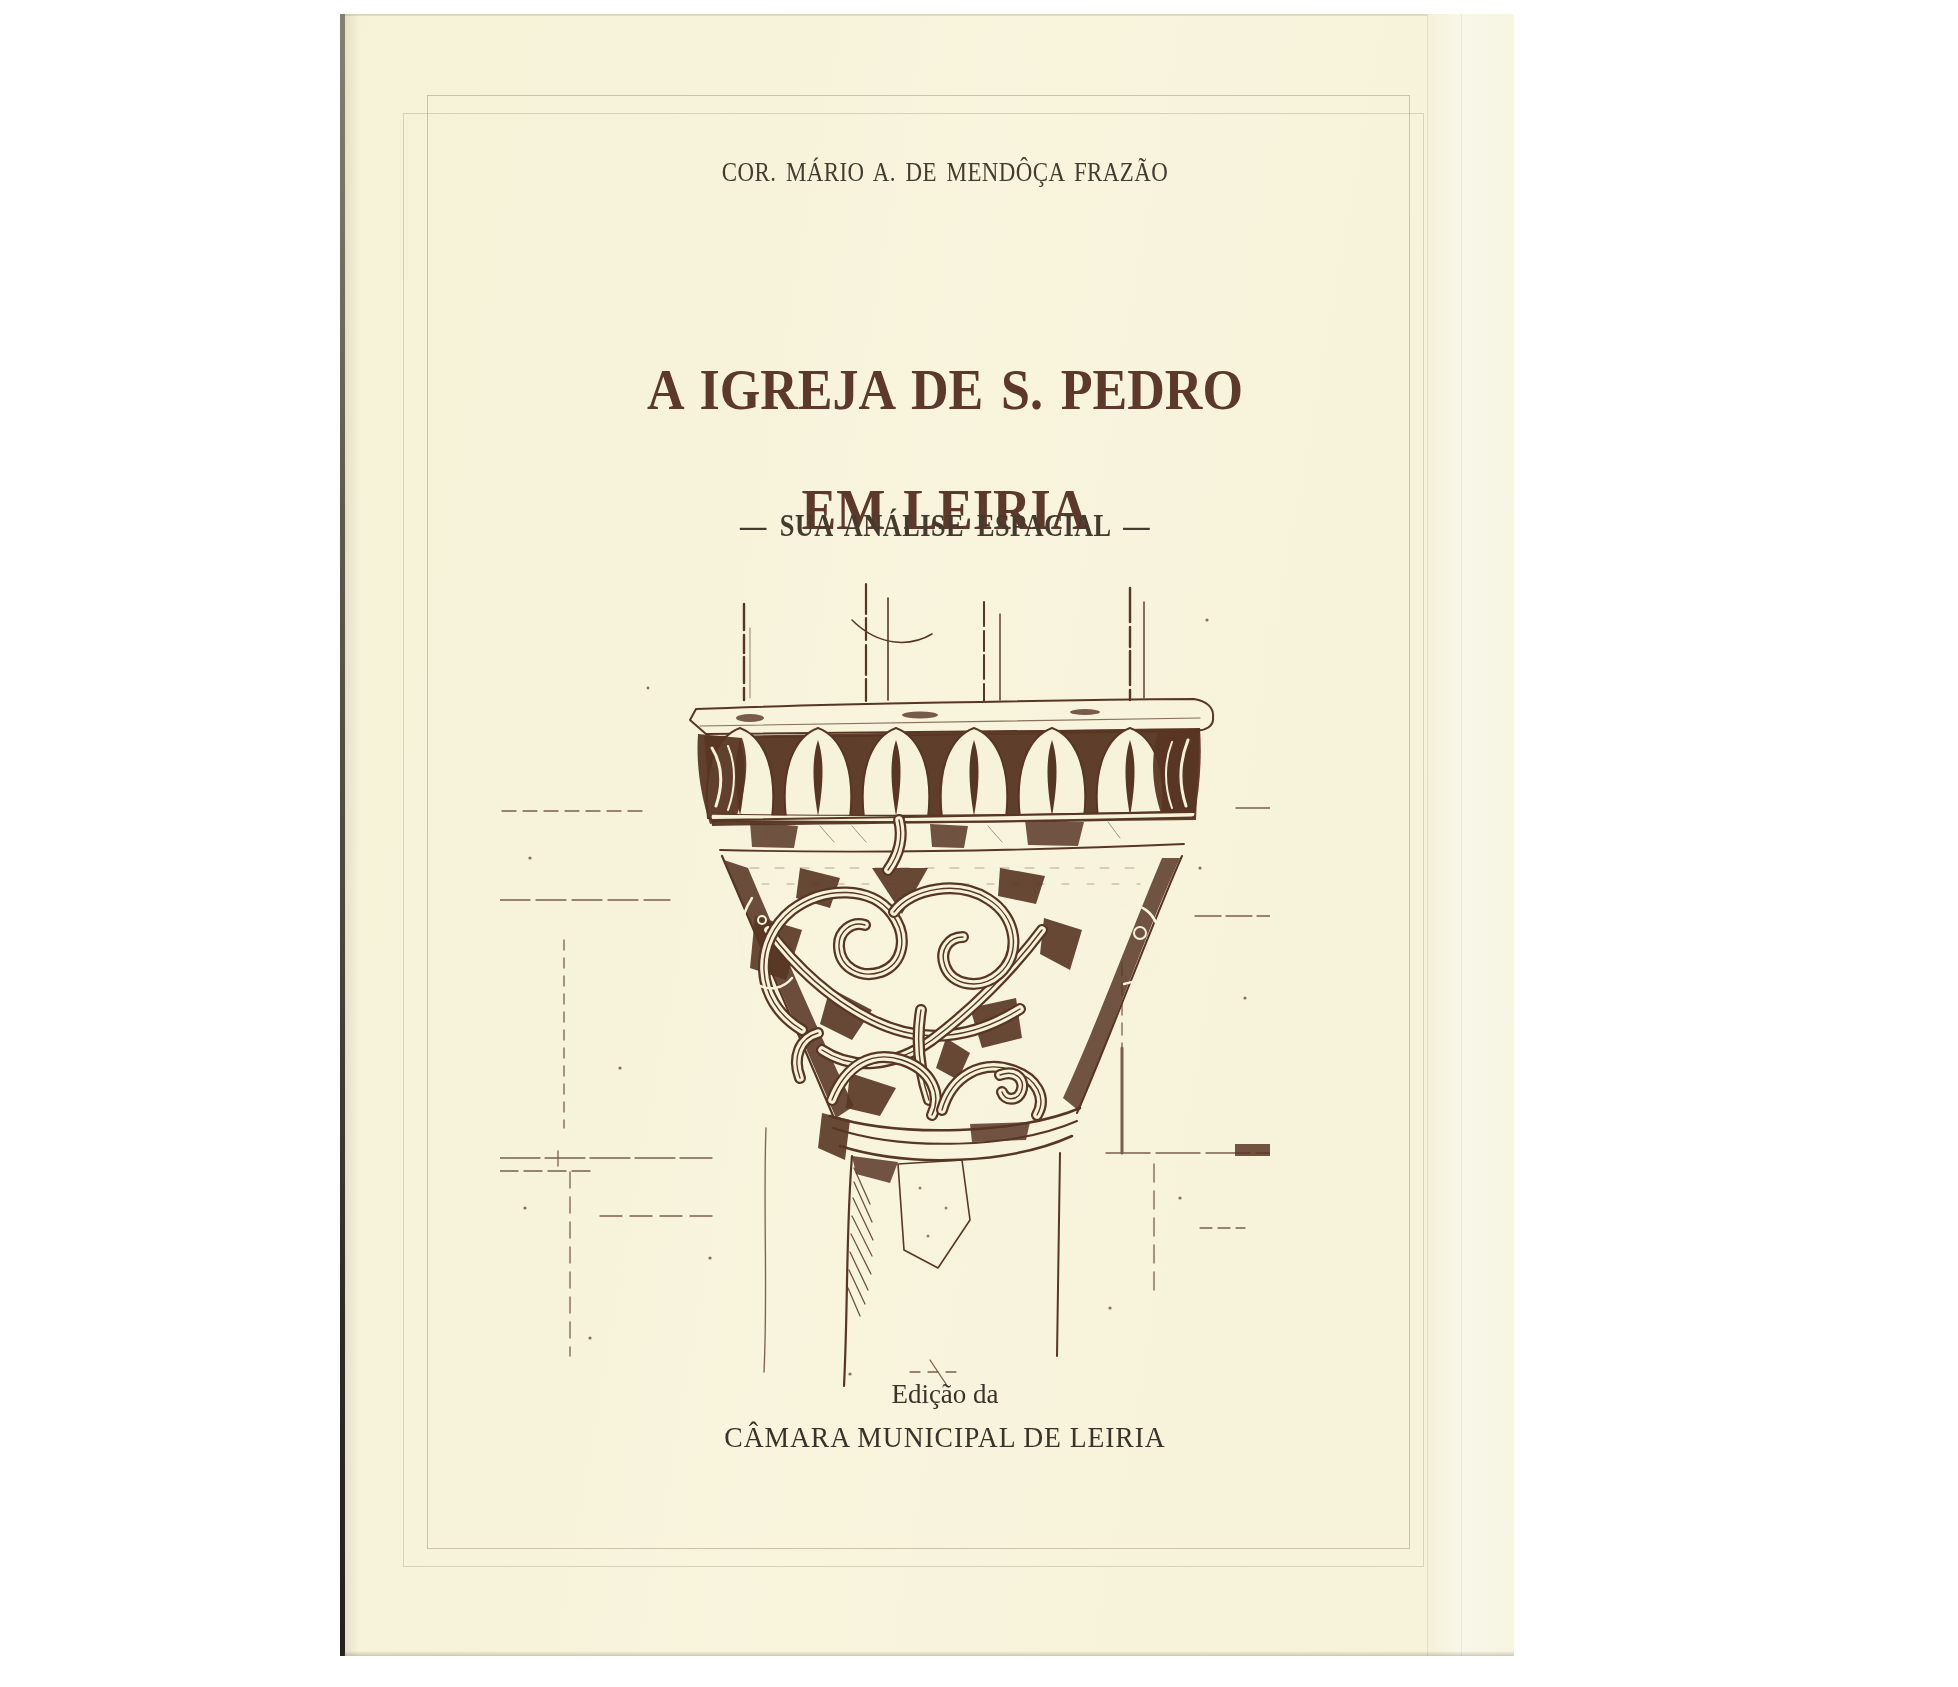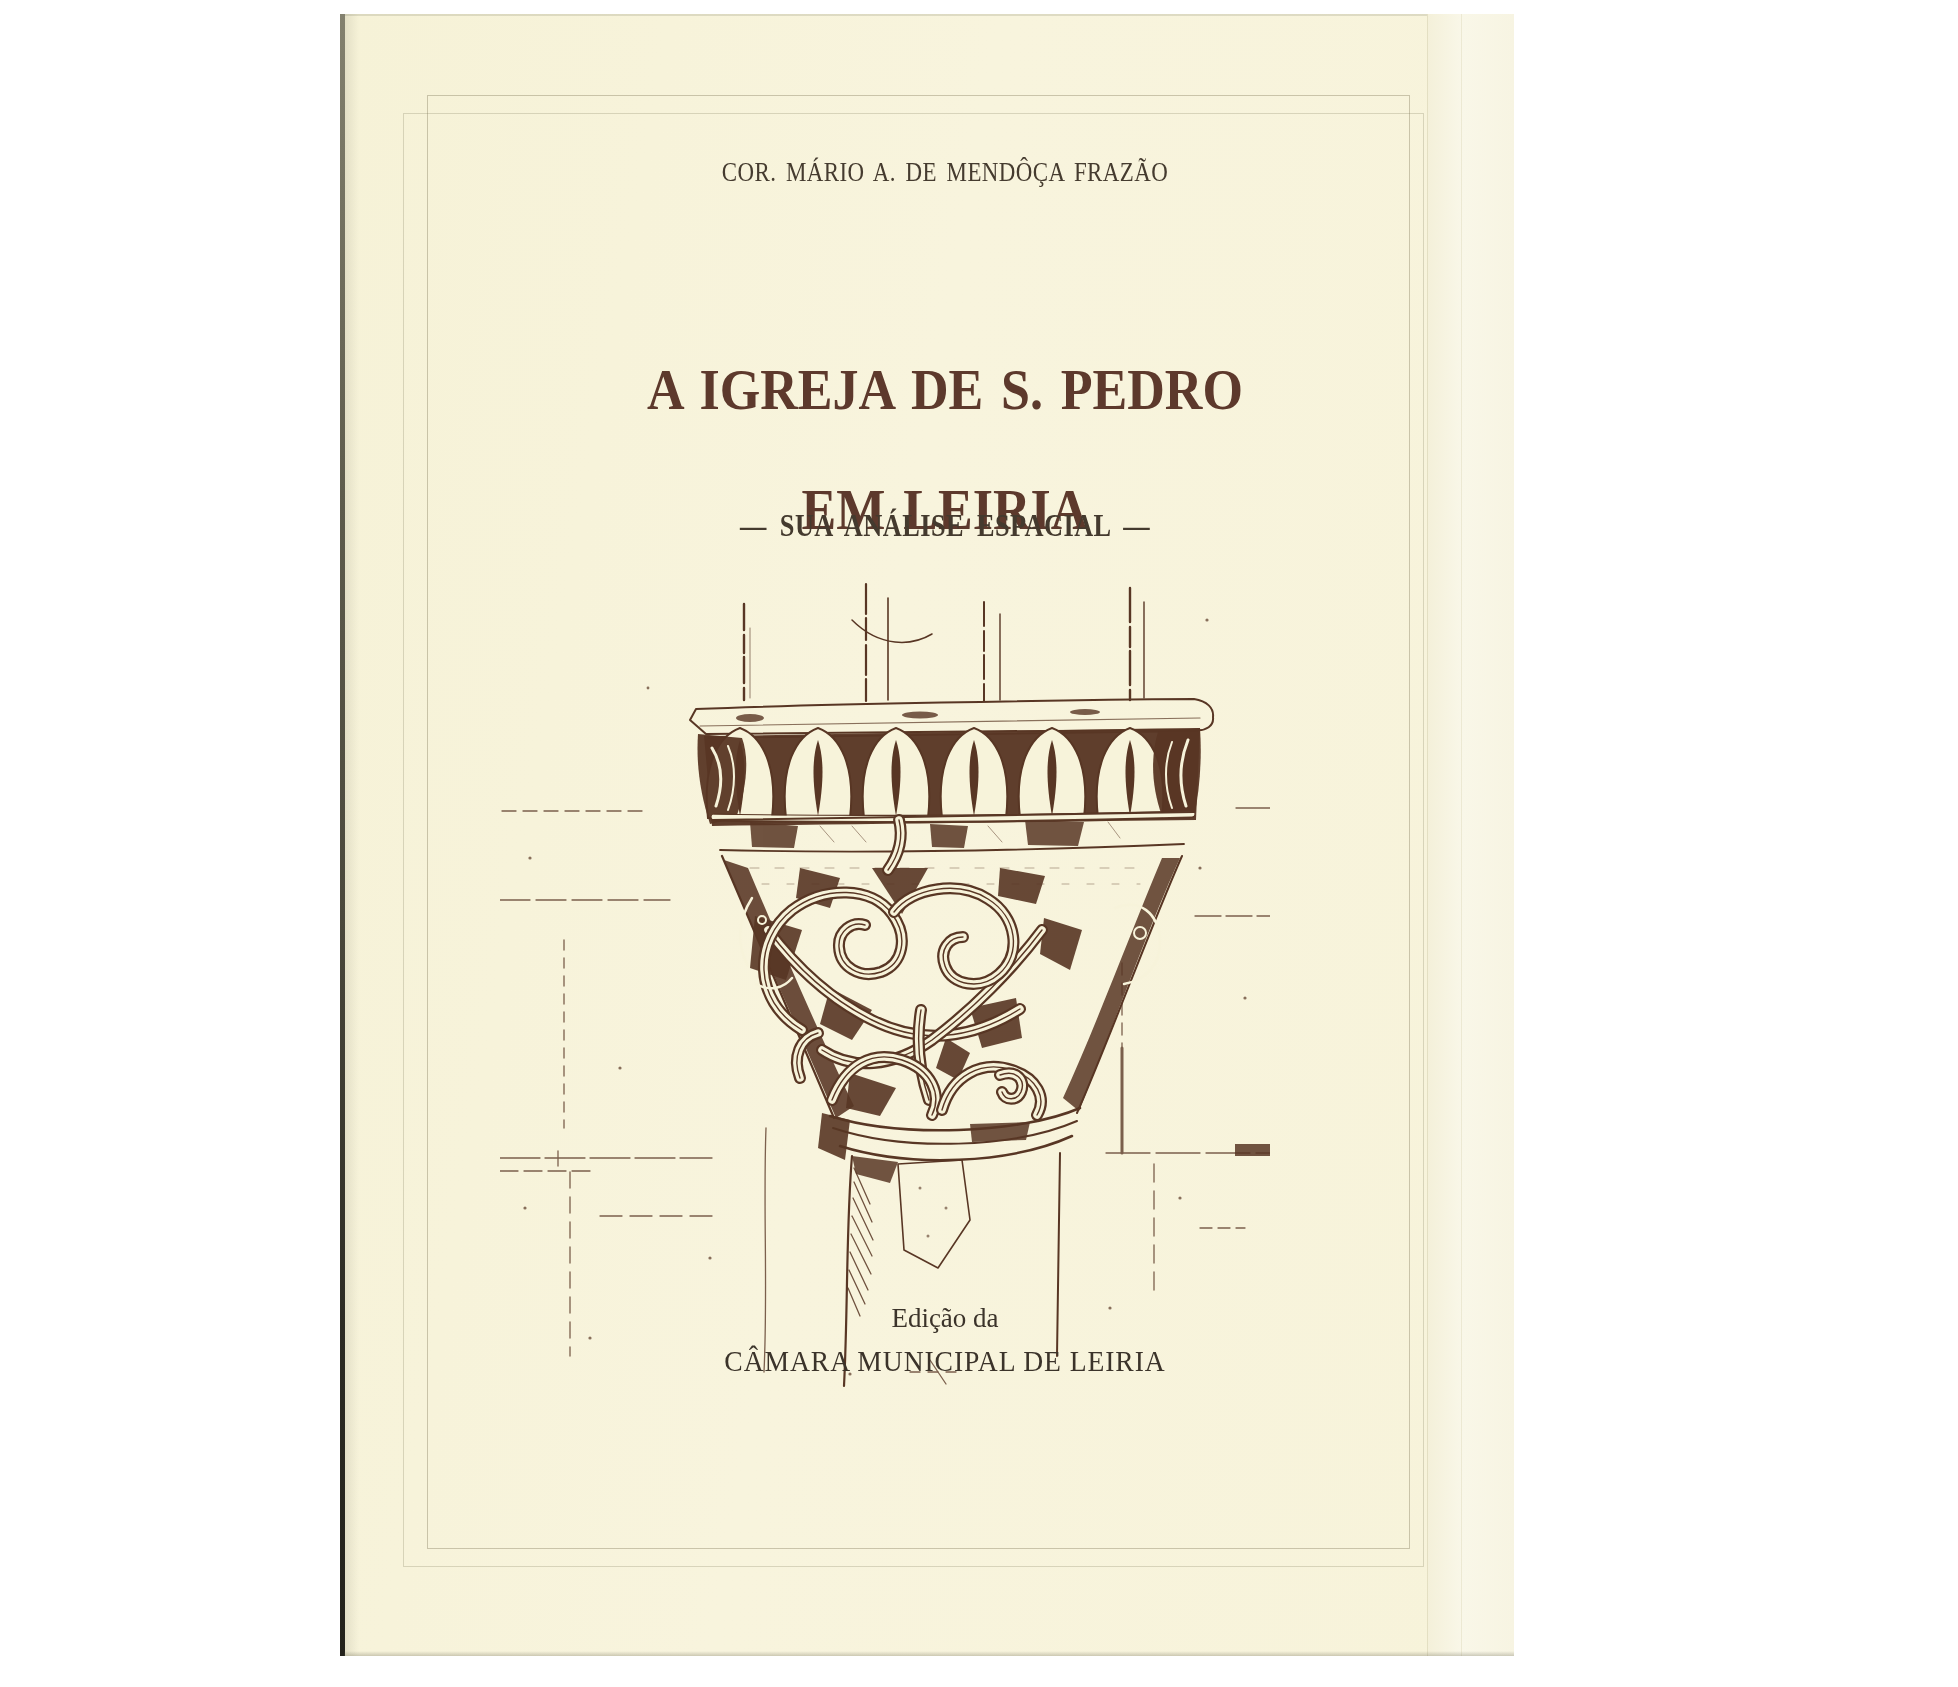--- a/index.html
+++ b/index.html
@@ -47,21 +47,21 @@
     position:absolute; left:96px; top:316px; width:1010px; text-align:center;
     font-size:56px; line-height:120px; font-weight:bold; color:var(--title,#5d392c);
     letter-spacing:0; word-spacing:5px; transform:scaleX(.93); transform-origin:50% 0;
   }
   .book-title .tline { display:block; }
   .subtitle {
     top:490px; font-size:31px; line-height:44px; font-weight:bold; color:#443a2e;
     word-spacing:7px; letter-spacing:.5px; transform:scaleX(.85); transform-origin:50% 50%;
   }
   .publisher {
-    position:absolute; left:96px; top:1282px; width:1010px; text-align:center; color:#3b332a;
+    position:absolute; left:96px; top:1358px; width:1010px; text-align:center; color:#3b332a;
   }
   .publisher .p1 { font-size:27px; line-height:44px; }
   .publisher .p2 { font-size:30px; line-height:42px; letter-spacing:1px; transform:scaleX(.92); transform-origin:50% 50%; }
   .publisher .p3 { font-size:27px; line-height:42px; letter-spacing:1px; }
 
   .illustration { position:absolute; left:156px; top:554px; width:770px; height:822px; }
 
   .ink  { stroke:var(--ink,#583624); fill:none; stroke-linecap:round; stroke-linejoin:round; }
   .fillink { fill:var(--ink,#583624); stroke:none; }
   .rope-outer { stroke:var(--ink,#583624); stroke-width:12; fill:none; stroke-linecap:round; }

